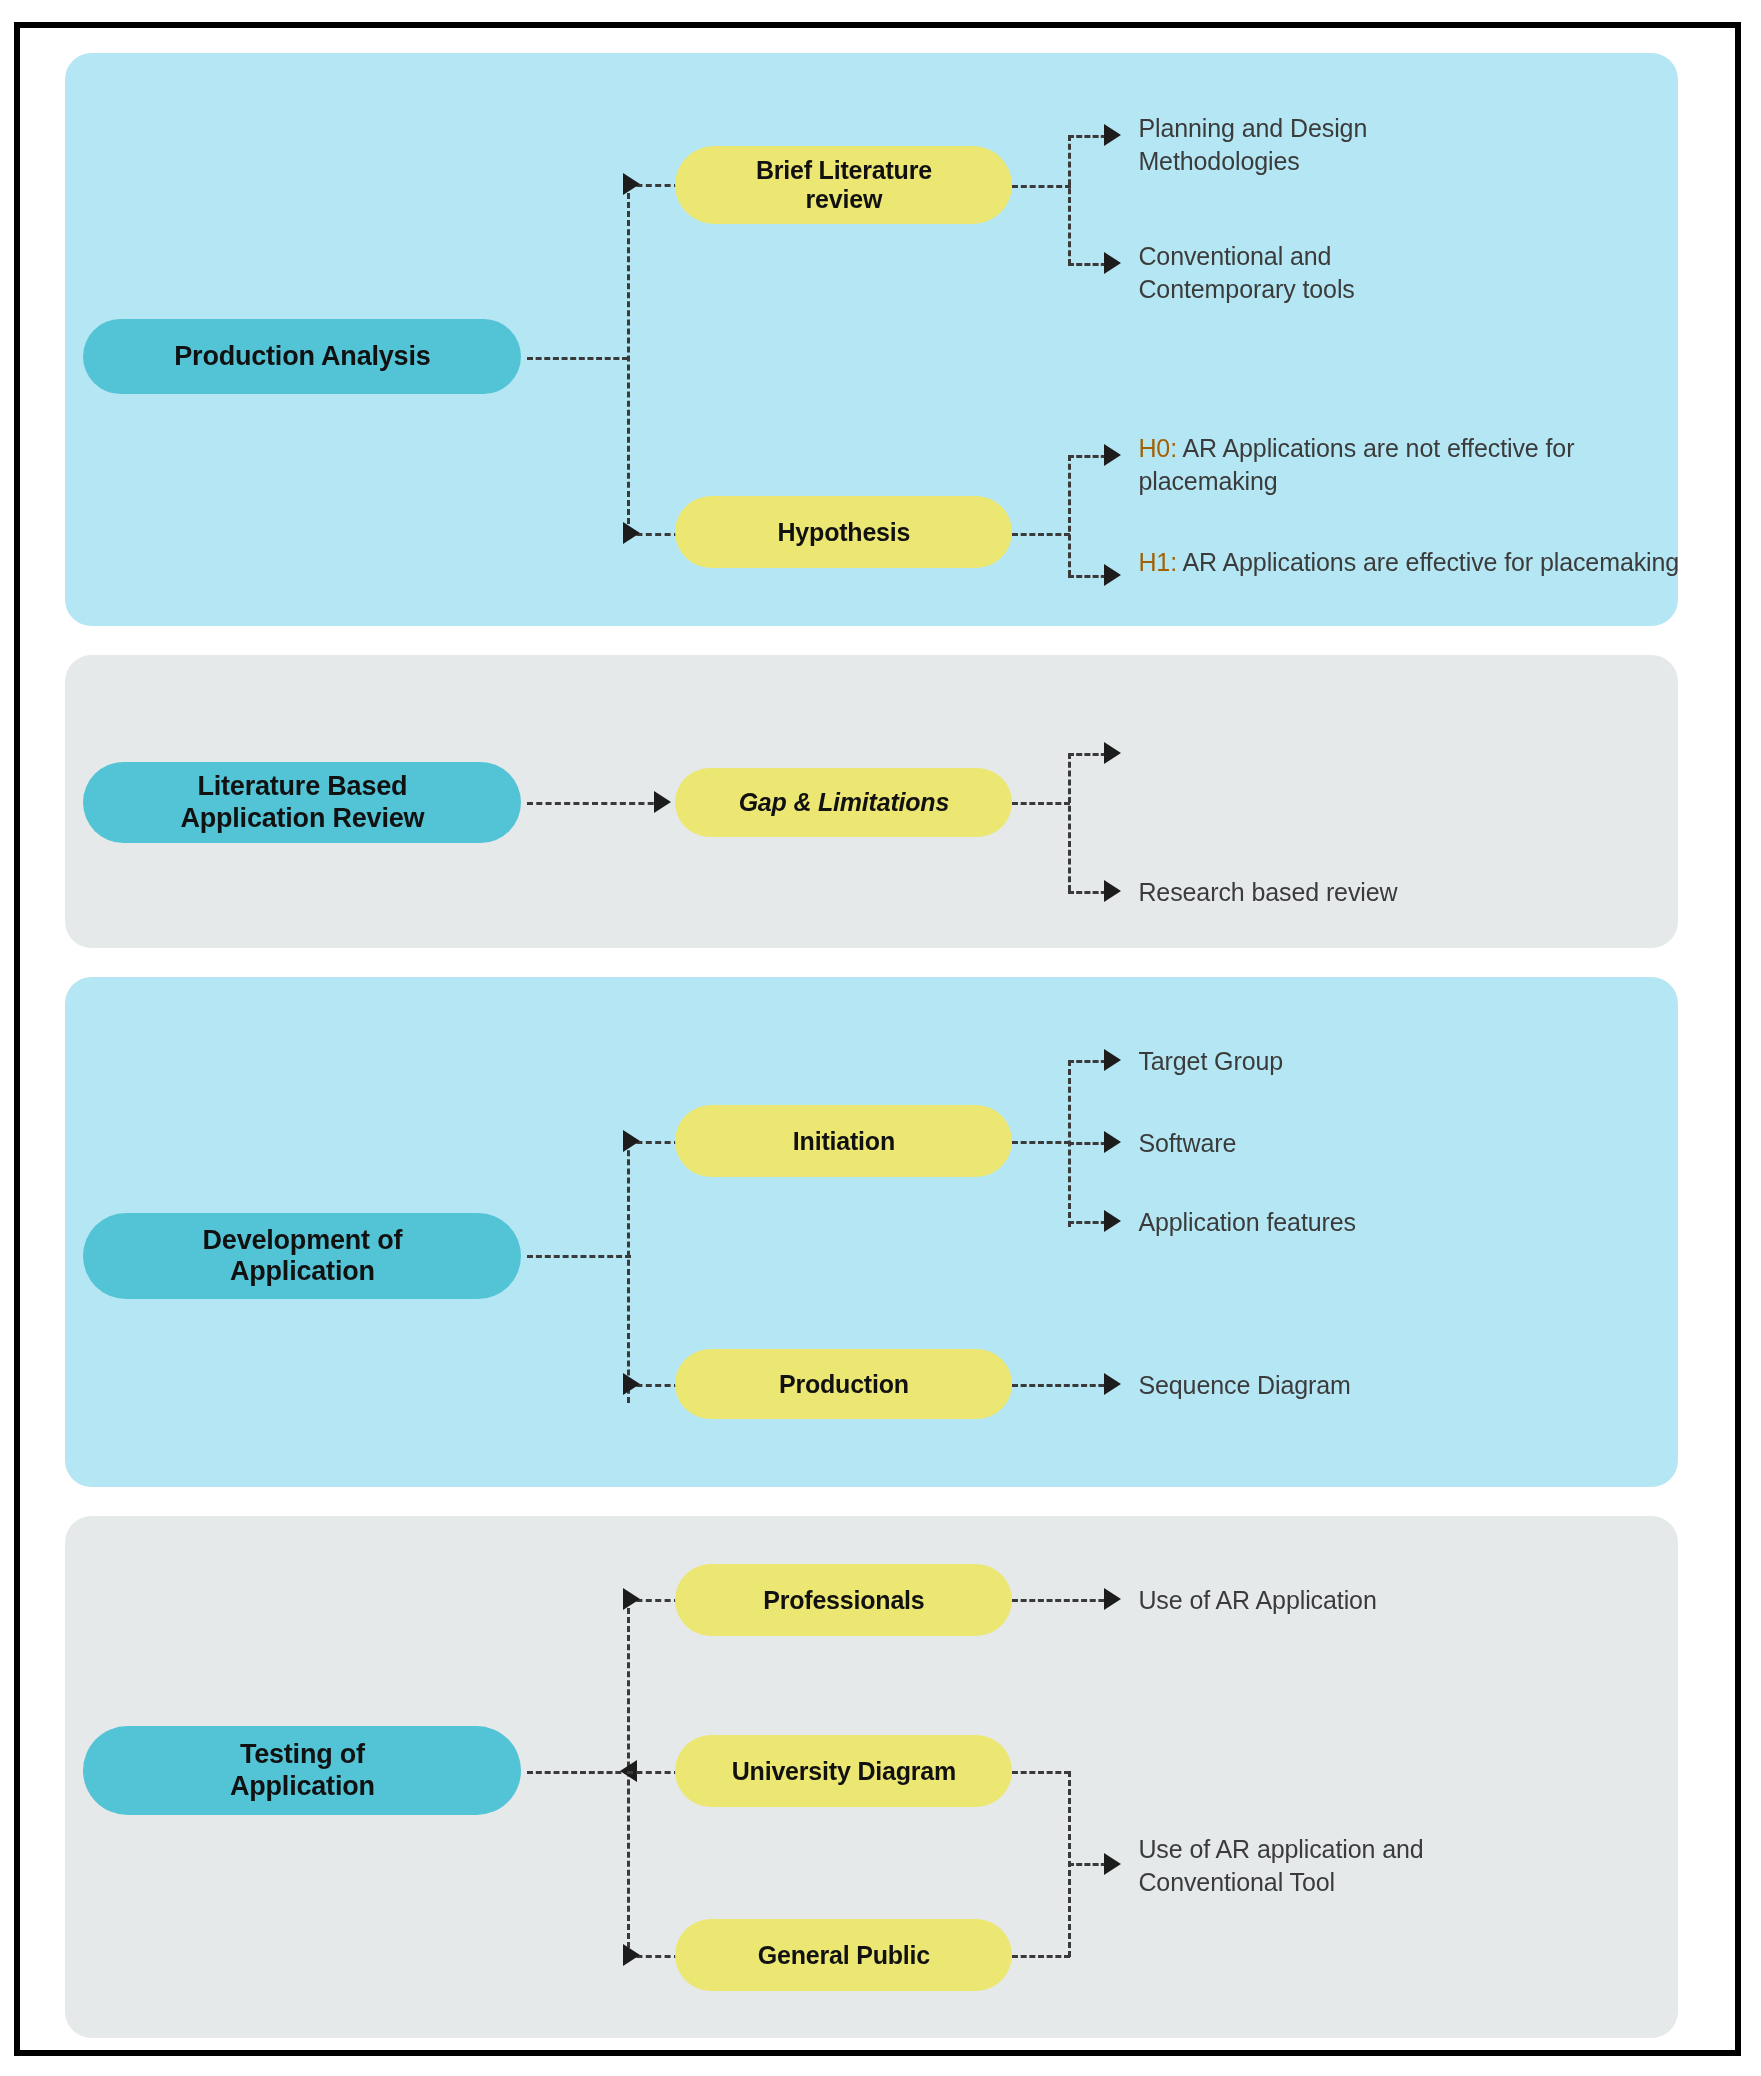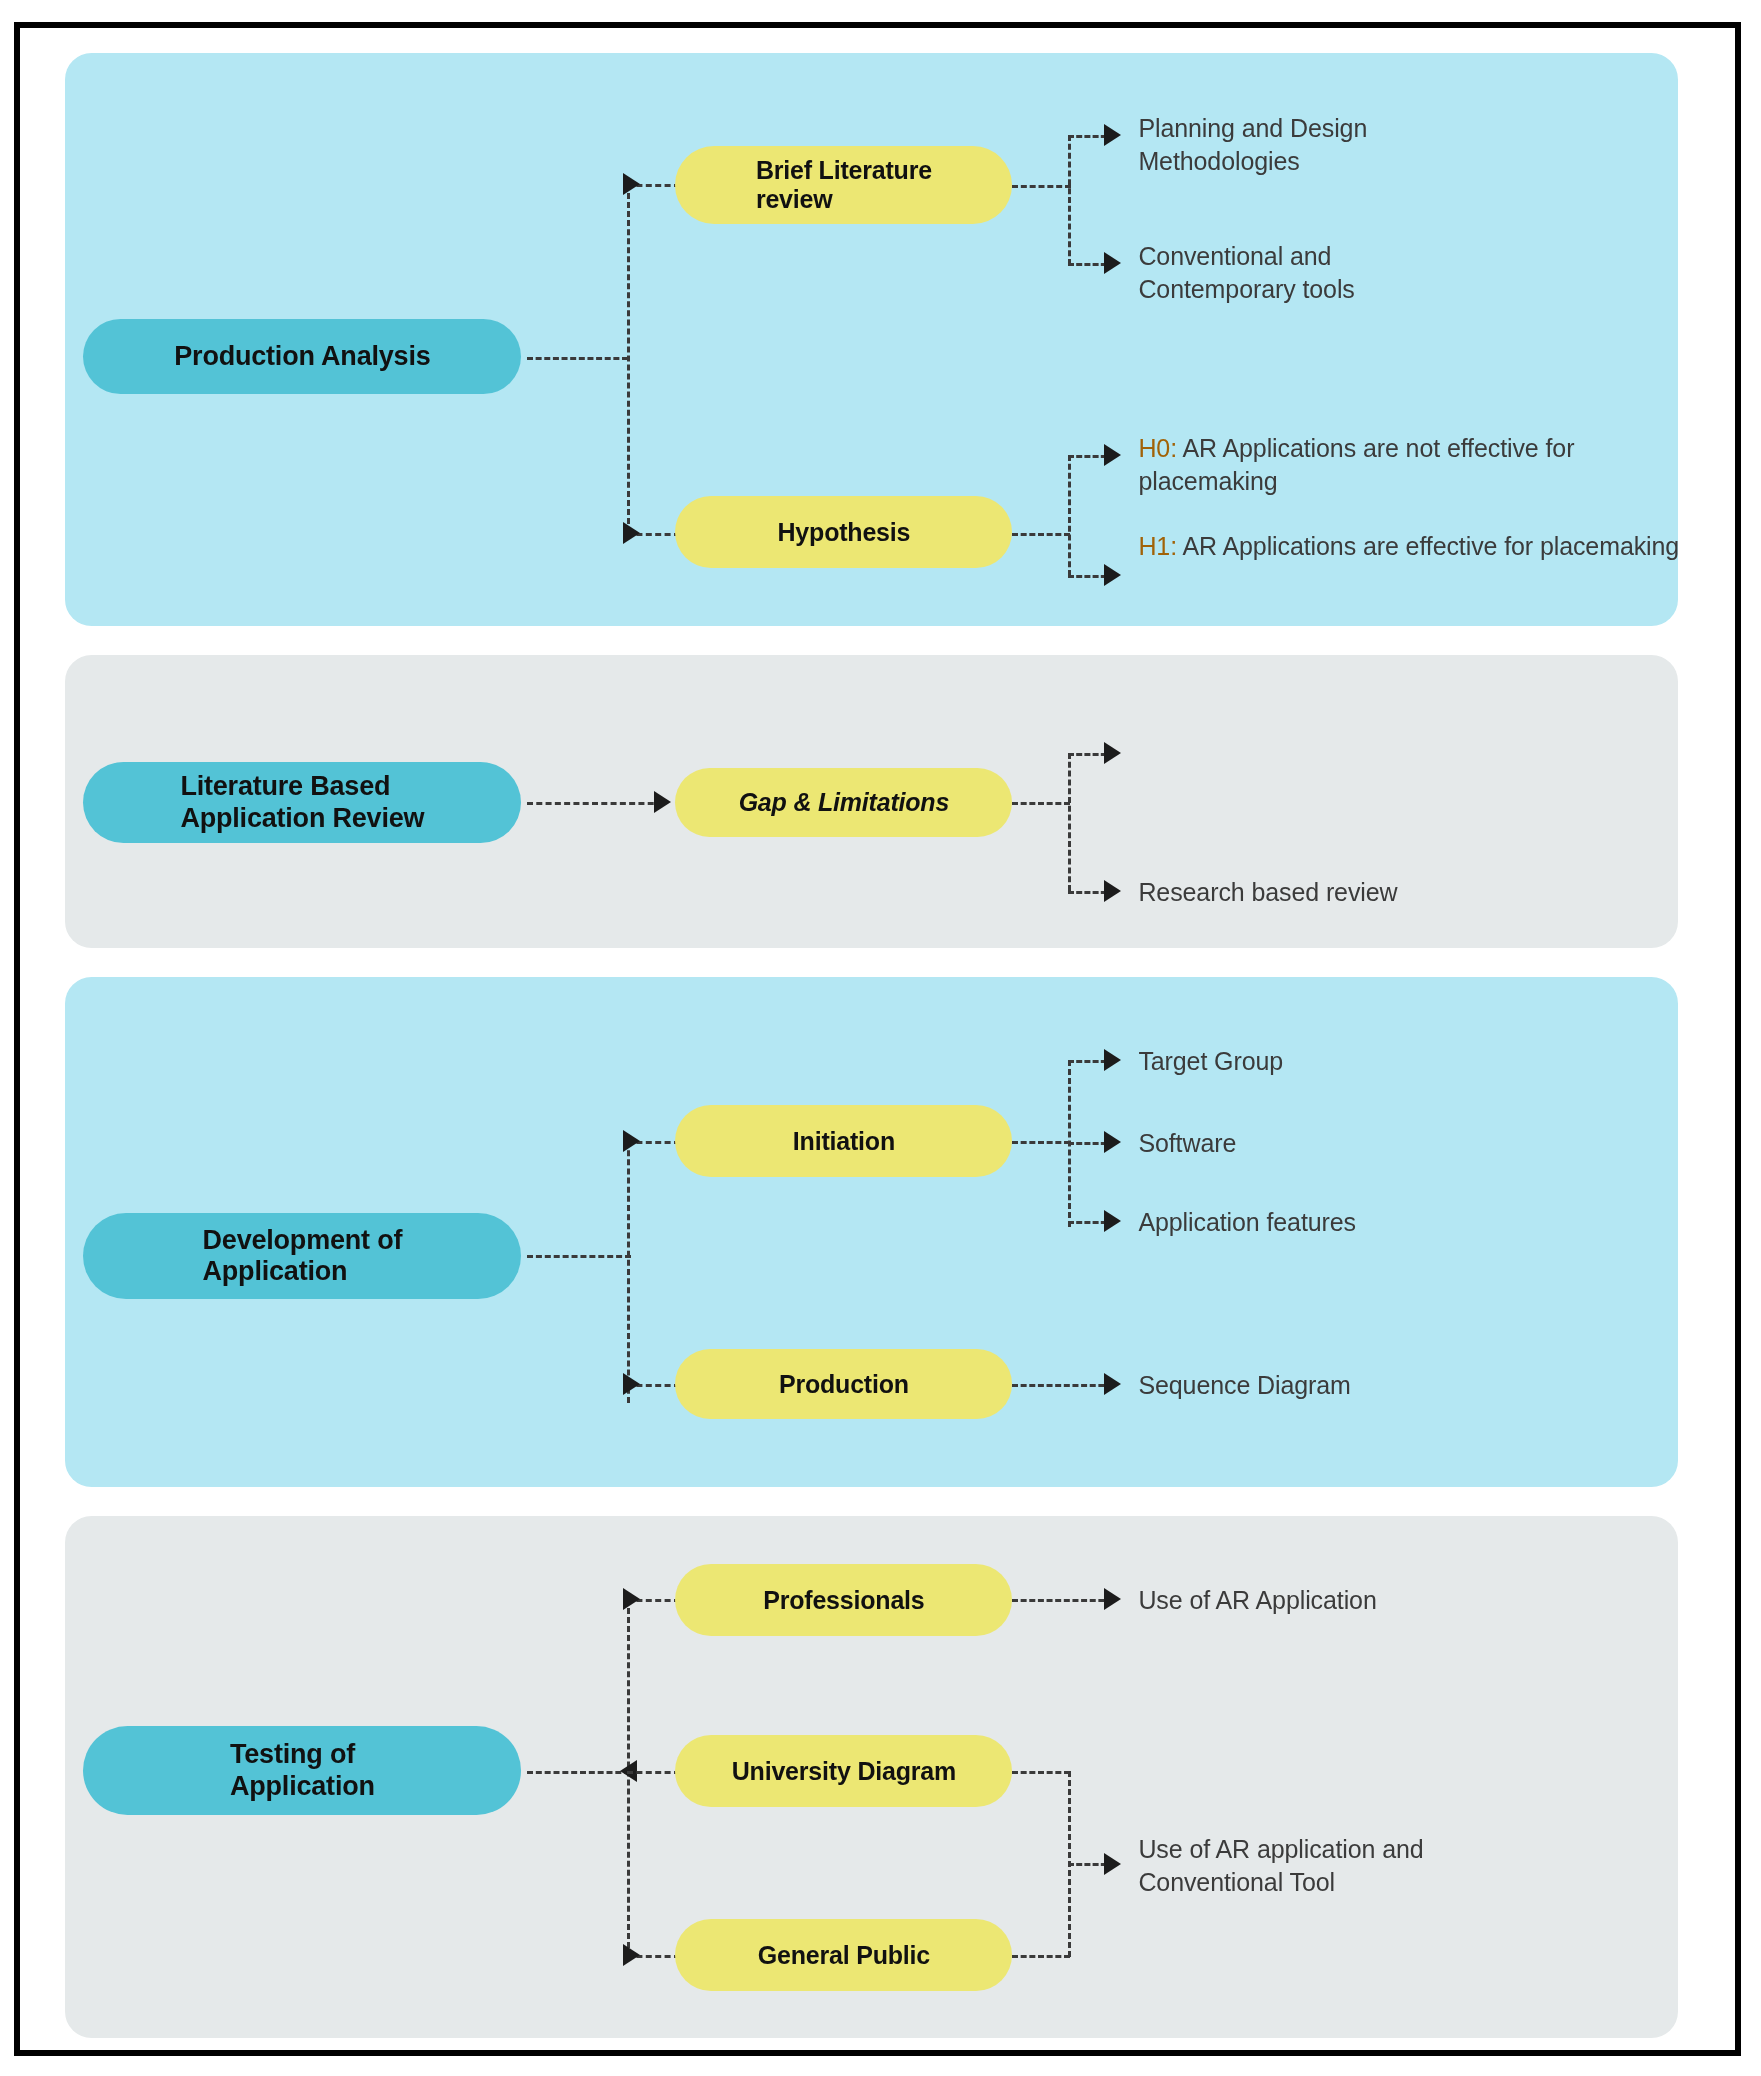--- a/index.html
+++ b/index.html
@@ -21,21 +21,21 @@
   }
   .panel.blue { background: #b4e7f3; }
   .panel.gray { background: #e5e9ea; }
 
   
   .node {
     position: absolute;
     display: flex;
     align-items: center;
     justify-content: center;
-    text-align: left;
+    text-align: center;
     border-radius: 576px;
     color: #111111;
     font-weight: 700;
     line-height: 1.16;
     padding: 0 10.4px;
   }
   .node.teal { background: #53c3d6; font-size: 27px; letter-spacing: -0.2px; }
   .node.yellow { background: #ece773; font-size: 25px; letter-spacing: -0.2px; }
 
   
@@ -122,21 +122,21 @@
   <div class="v-line" style="left:1048px; top:427px; height:121px;"></div>
 
   <div class="h-line" style="left:1048px; top:427px; width:47px;"></div>
   <div class="arrow-r" style="left:1084px; top:416px;"></div>
   <div class="leaf" style="left:1118px; top:404px; width:571px;">
     <b>H0:</b><span> AR Applications are not effective for placemaking</span>
   </div>
 
   <div class="h-line" style="left:1048px; top:547px; width:47px;"></div>
   <div class="arrow-r" style="left:1084px; top:536px;"></div>
-  <div class="leaf" style="left:1118px; top:502px; width:571px;">
+  <div class="leaf" style="left:1118px; top:518px; width:571px;">
     <b>H1:</b><span> AR Applications are effective for placemaking</span>
   </div>
 
   <div class="panel gray" style="left:45px; top:627px; width:1613px; height:293px;"></div>
 
   <div class="node teal" style="left:63px; top:734px; width:438px; height:81px;">
     <span>Literature Based<br>Application Review</span>
   </div>
 
   <div class="h-line" style="left:507px; top:774px; width:136px;"></div>

